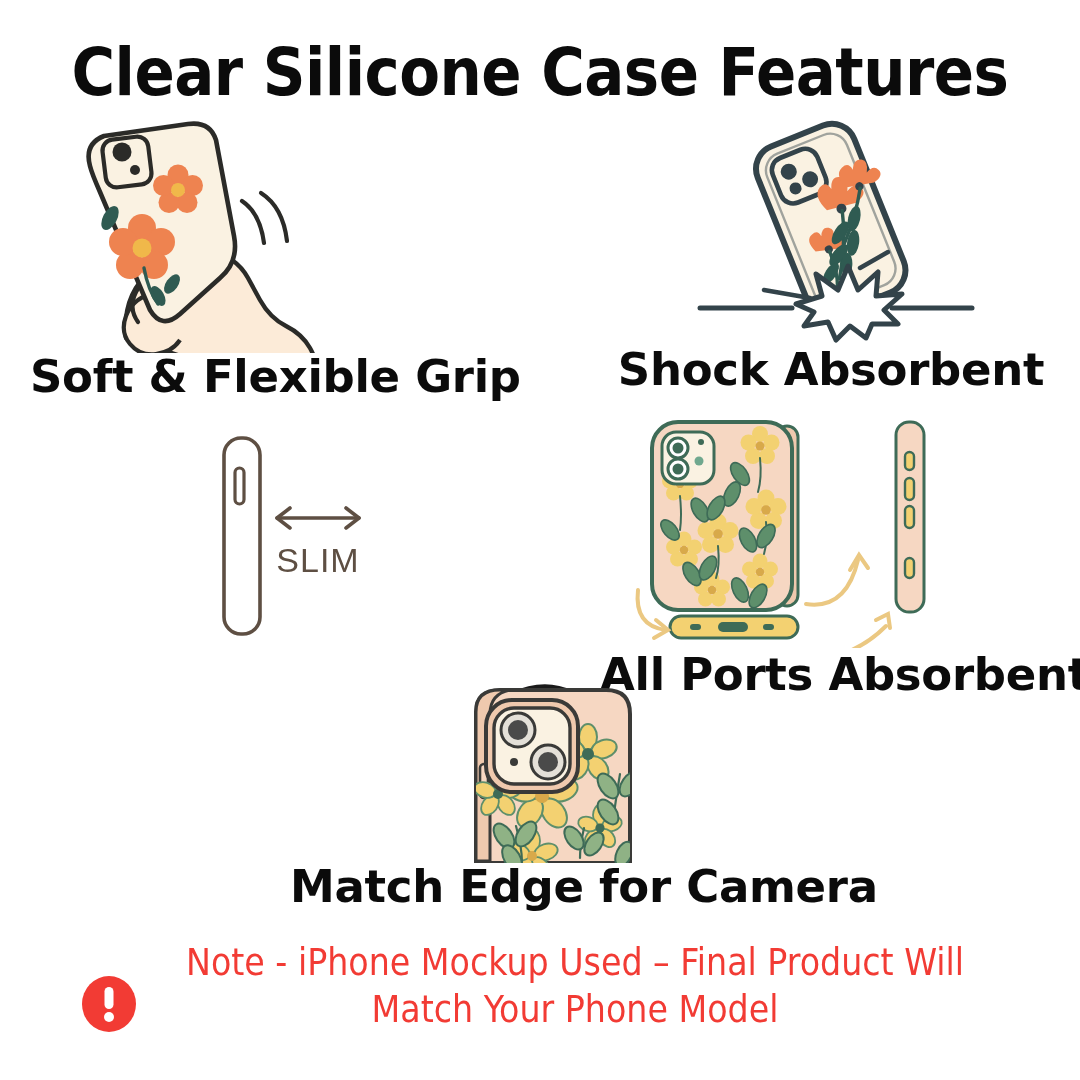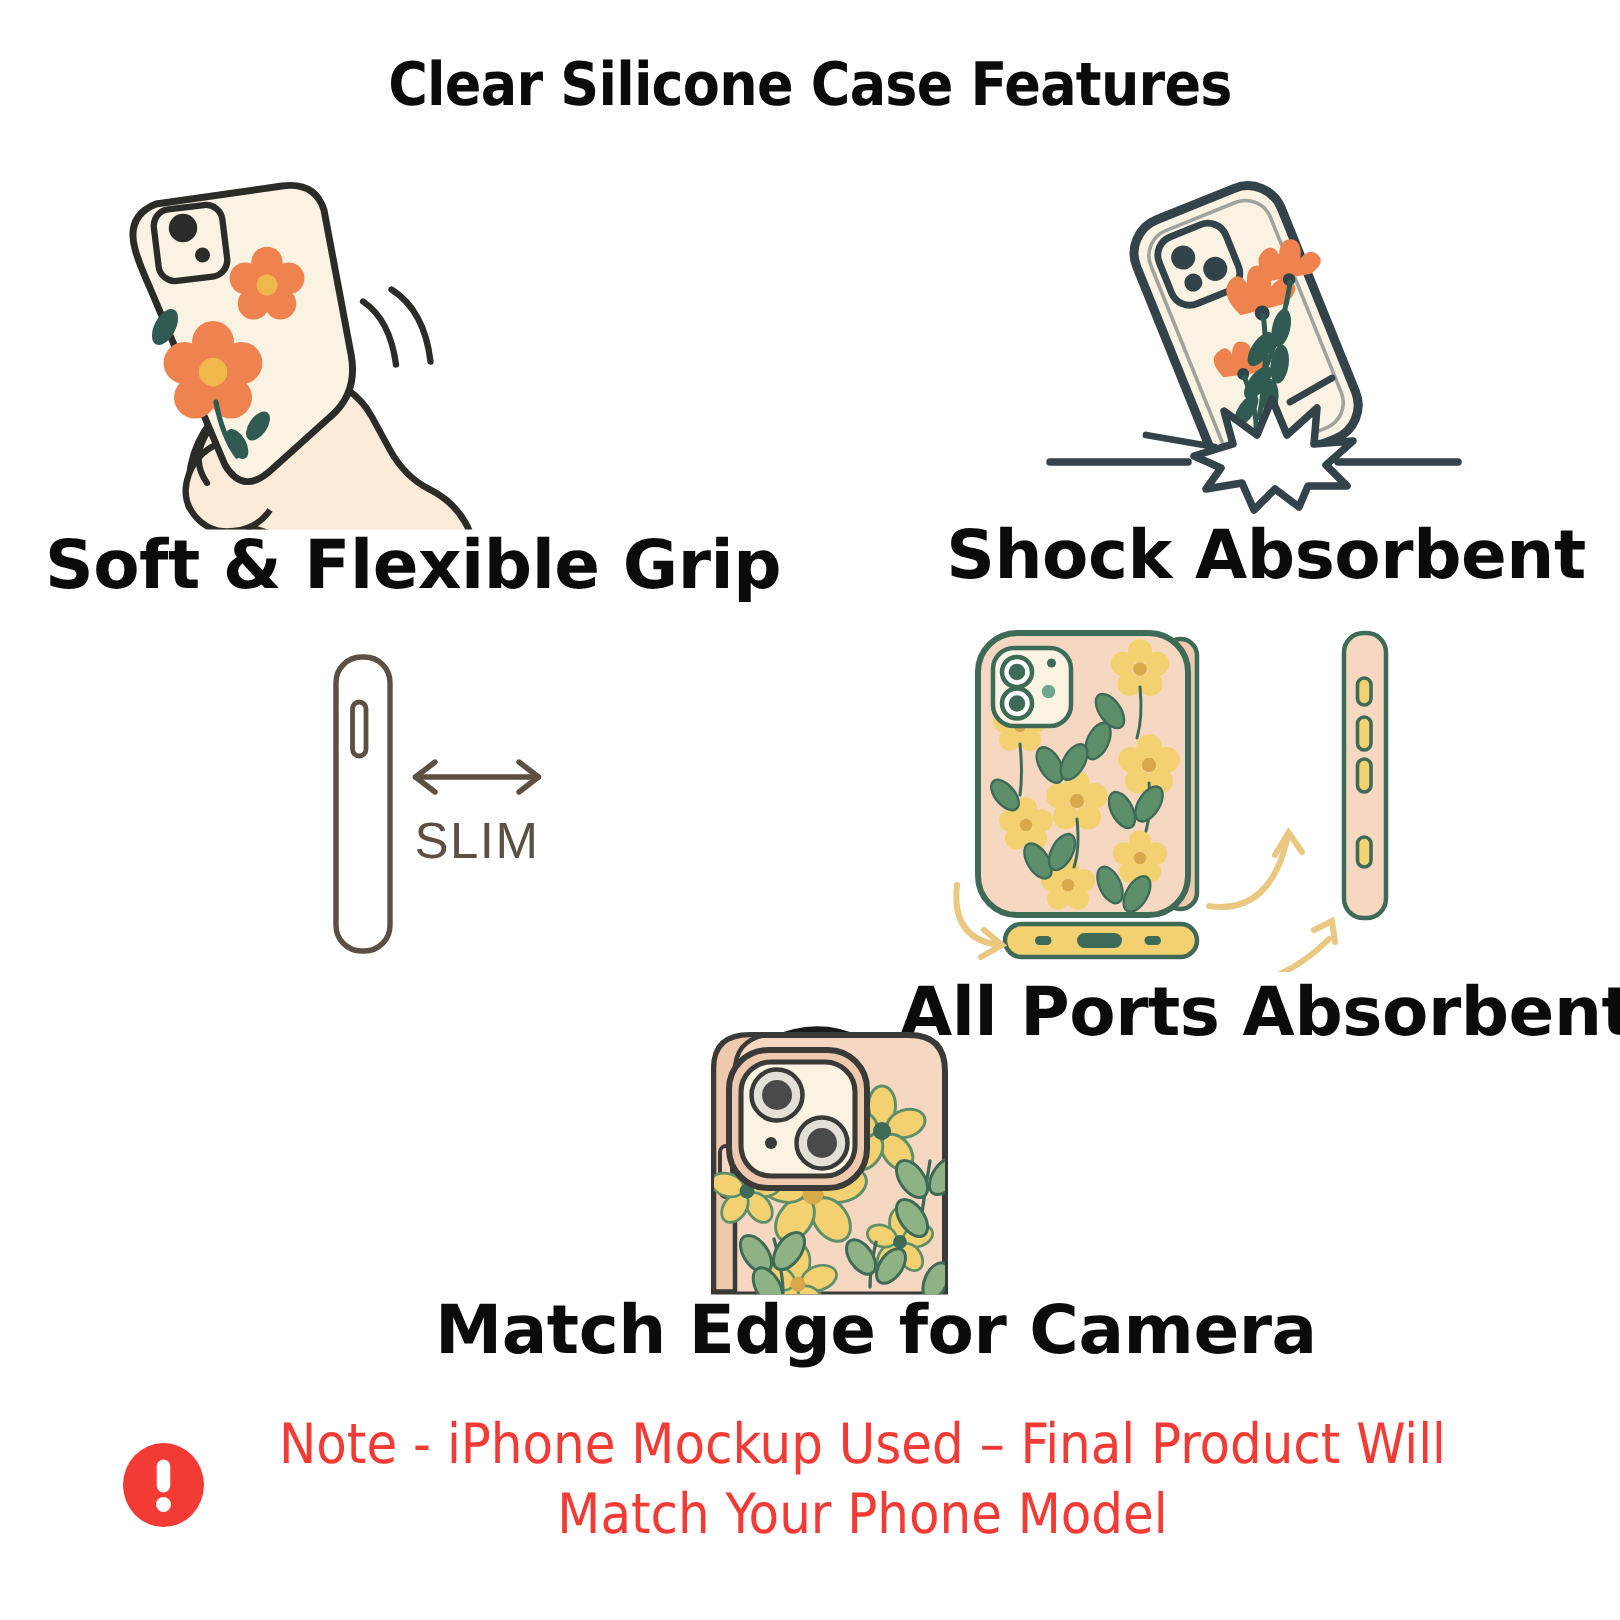--- a/index.html
+++ b/index.html
@@ -21,21 +21,21 @@
     background: #ffffff;
   }
 
   
   .title {
     position: absolute;
     top: 34px;
     left: 0;
     width: 1080px;
     text-align: center;
-    font-size: 40px;
+    font-size: 66px;
     font-weight: 700;
     letter-spacing: -0.5px;
     color: #0b0b0b;
     font-family: "DejaVu Sans", sans-serif;
     font-stretch: condensed;
   }
 
   
   .feature {
     position: absolute;
@@ -54,39 +54,39 @@
     font-family: "DejaVu Sans", sans-serif;
     white-space: nowrap;
     letter-spacing: -0.3px;
   }
 
   
   #feat-grip   { left: 30px;  top: 118px; width: 470px; height: 290px; }
   #feat-grip .feature-label   { left: 0; top: 232px; width: 470px; }
 
   #feat-shock  { left: 600px; top: 118px; width: 460px; height: 290px; }
-  #feat-shock .feature-label  { left: 14px; top: 225px; width: 460px; }
+  #feat-shock .feature-label  { left: 1px; top: 225px; width: 460px; }
 
   #feat-slim   { left: 34px;  top: 420px; width: 470px; height: 290px; }
   #feat-slim .feature-label   { left: 0; top: 235px; width: 470px; }
 
   #feat-ports  { left: 600px; top: 408px; width: 460px; height: 300px; }
   #feat-ports .feature-label  { left: 0; top: 240px; width: 460px; }
 
   #feat-camera { left: 290px; top: 668px; width: 500px; height: 265px; }
   #feat-camera .feature-label { left: 0; top: 192px; width: 500px; }
 
   
   .note {
     position: absolute;
     left: 50px;
     top: 940px;
     width: 980px;
     display: flex;
-    align-items: center;
+    align-items: flex-end;
     justify-content: center;
     gap: 12px;
   }
   .note-icon {
     flex: 0 0 auto;
     margin-top: 6px;
   }
   .note-text {
     font-size: 37px;
     line-height: 1.26;

